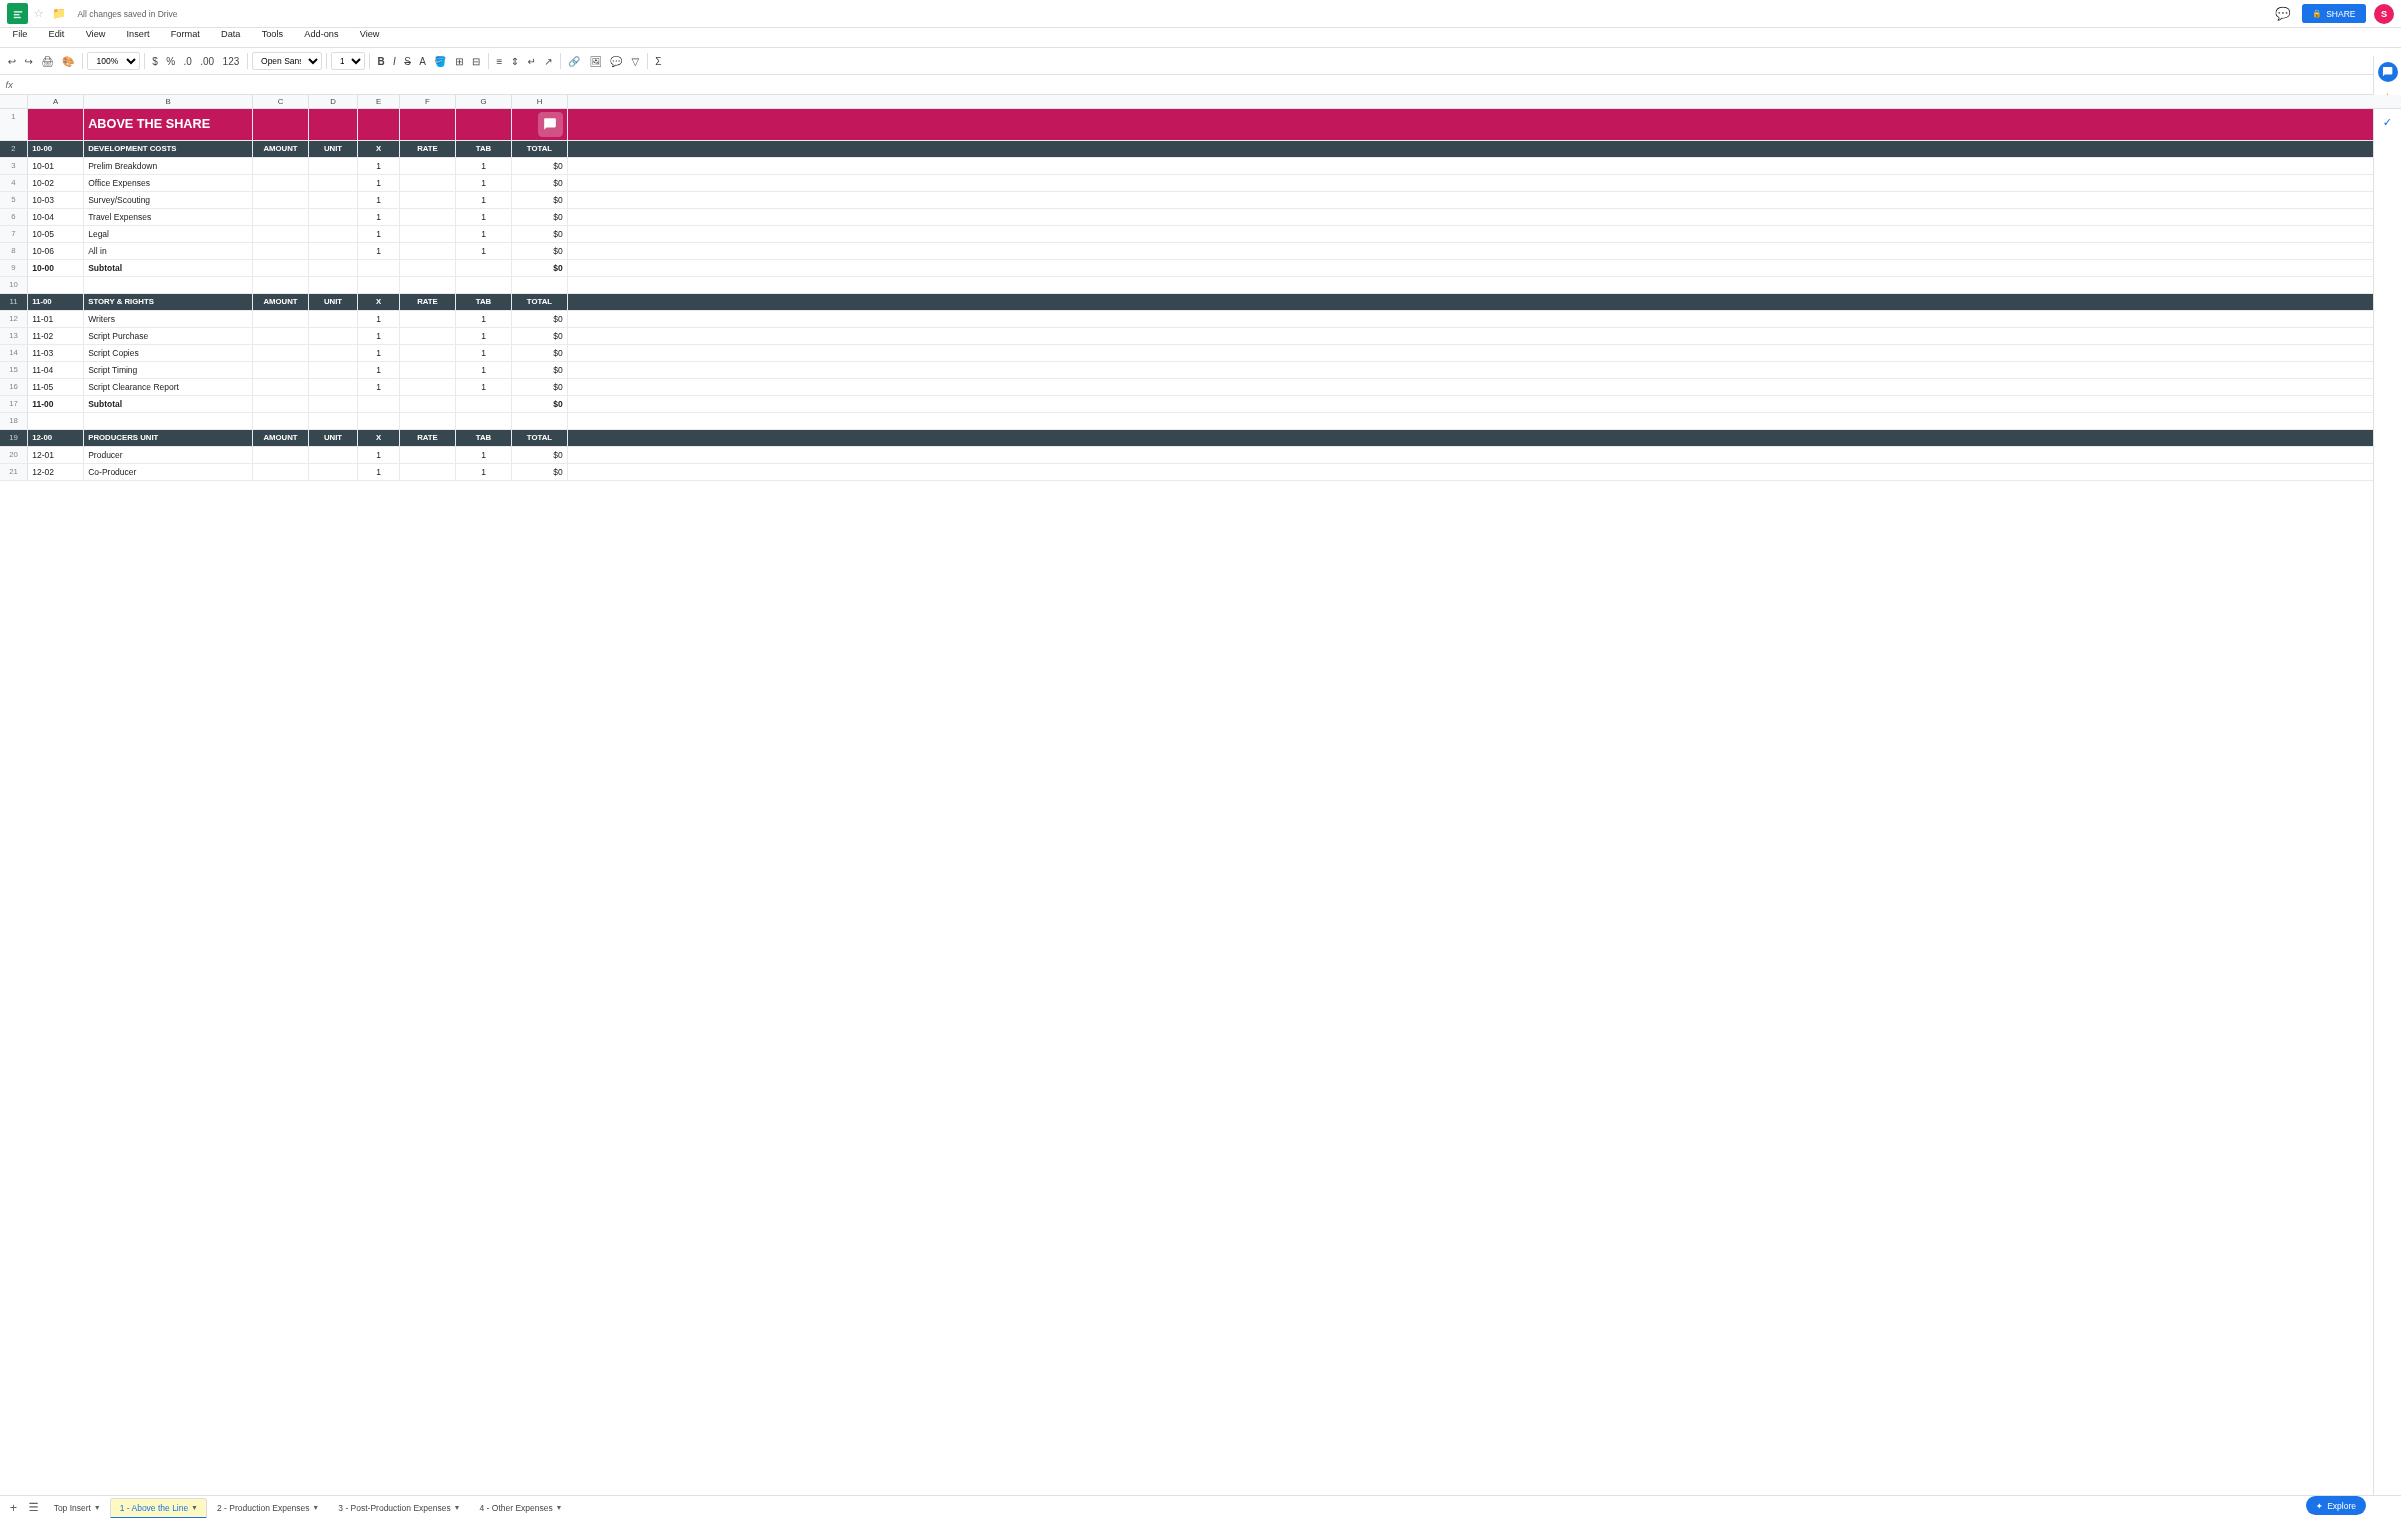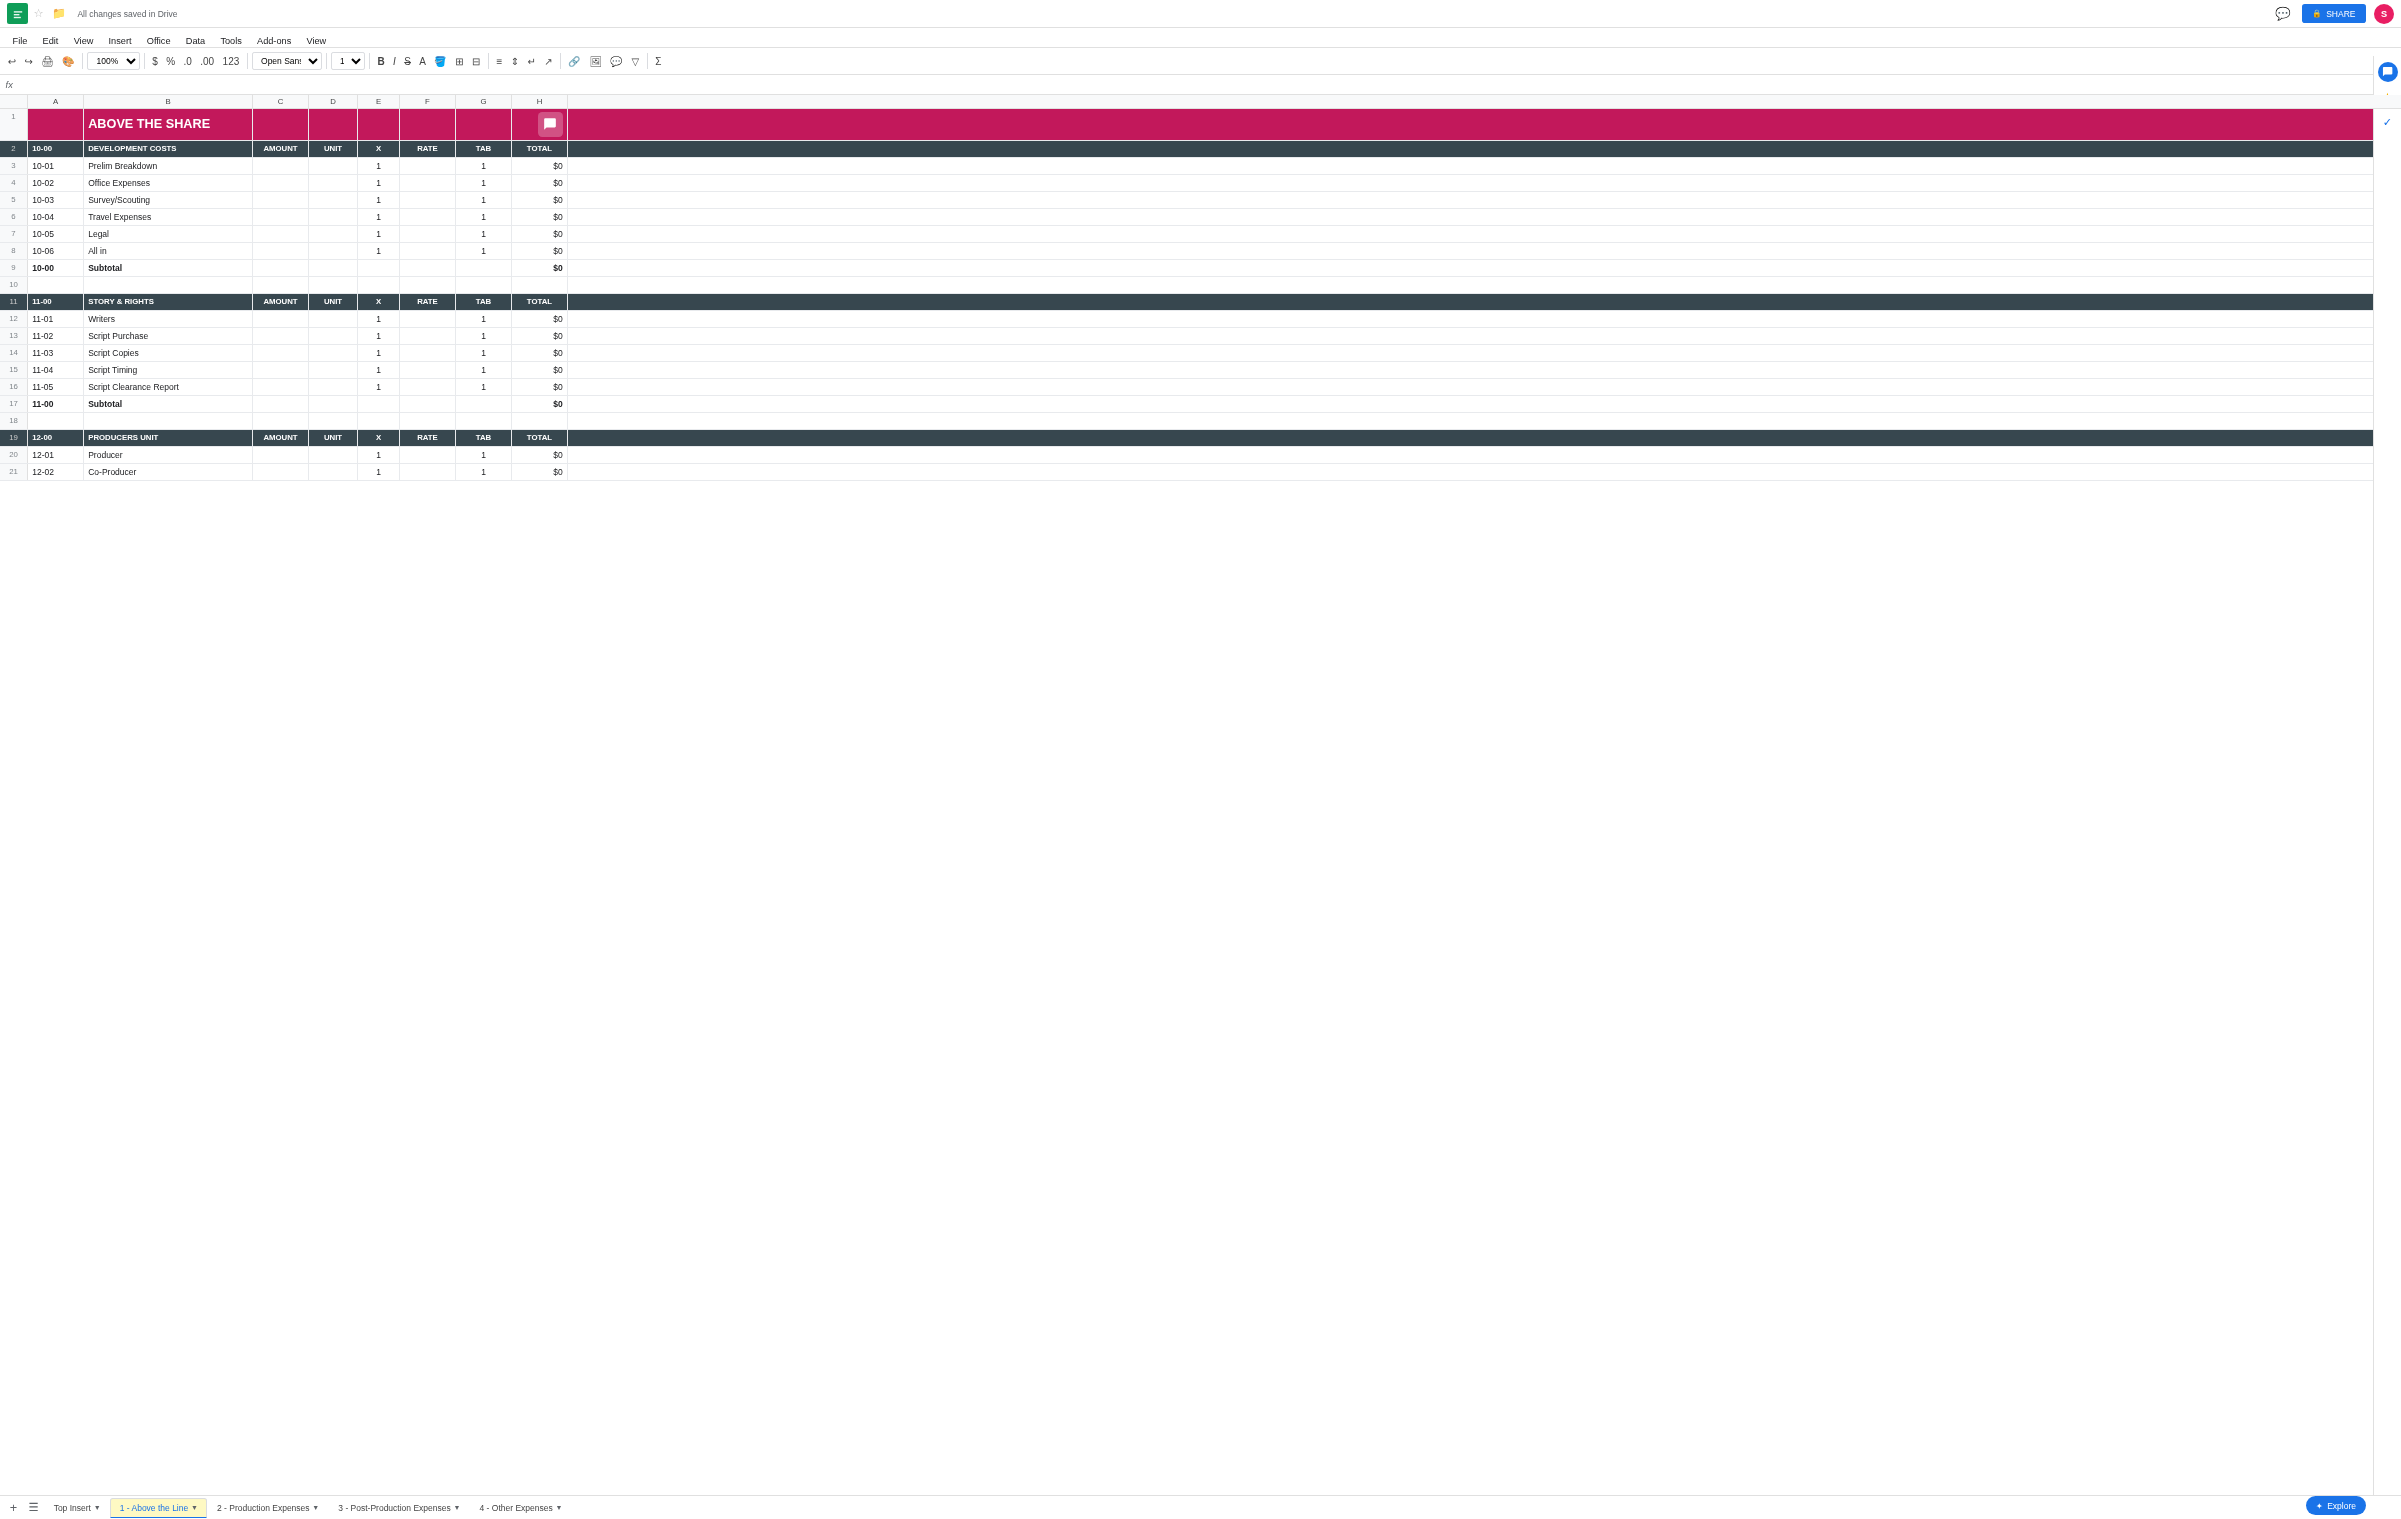--- a/index.html
+++ b/index.html
@@ -14,23 +14,23 @@
     #topbar .logo { width: 21px; height: 21px; background: #0f9d58; border-radius: 2.1px; display: flex; align-items: center; justify-content: center; }
     #topbar .logo svg { width: 14px; height: 14px; }
     #topbar .title { font-size: 11.3px; color: #202124; flex: 1; }
     #topbar .star { color: #bbb; font-size: 11.3px; margin-right: 2.8px; }
     #topbar .folder { color: #bbb; font-size: 11.3px; }
     #topbar .saved { font-size: 8.5px; color: #5f6368; margin-left: 5.6px; }
     #topbar .right-icons { display: flex; align-items: center; gap: 8.5px; margin-left: auto; }
 
     
     #menubar {
-      display: flex; align-items: flex-end; height: 20px;
+      display: flex; align-items: flex-start; height: 20px;
       background: #fff; border-bottom: 0.7px solid #e0e0e0;
-      padding: 0 7px; gap: 4px;
+      padding: 0 7px; gap: 10px;
     }
     #menubar span { font-size: 9.2px; color: #202124; padding: 1.4px 5.6px; cursor: pointer; }
 
     
     #toolbar {
       display: flex; align-items: center; height: 27px;
       background: #fff; border-bottom: 0.7px solid #e0e0e0;
       padding: 0 4.2px; gap: 1.4px;
     }
     .tb-btn {
@@ -180,21 +180,21 @@
     </button>
     <div class="avatar">S</div>
   </div>
 </div>
 
 <div id="menubar">
   <span>File</span>
   <span>Edit</span>
   <span>View</span>
   <span>Insert</span>
-  <span>Office</span>
+  <span>Format</span>
   <span>Data</span>
   <span>Tools</span>
   <span>Add-ons</span>
   <span>View</span>
 </div>
 
 <div id="toolbar">
   <button class="tb-btn">↩</button>
   <button class="tb-btn">↪</button>
   <button class="tb-btn">🖨</button>

